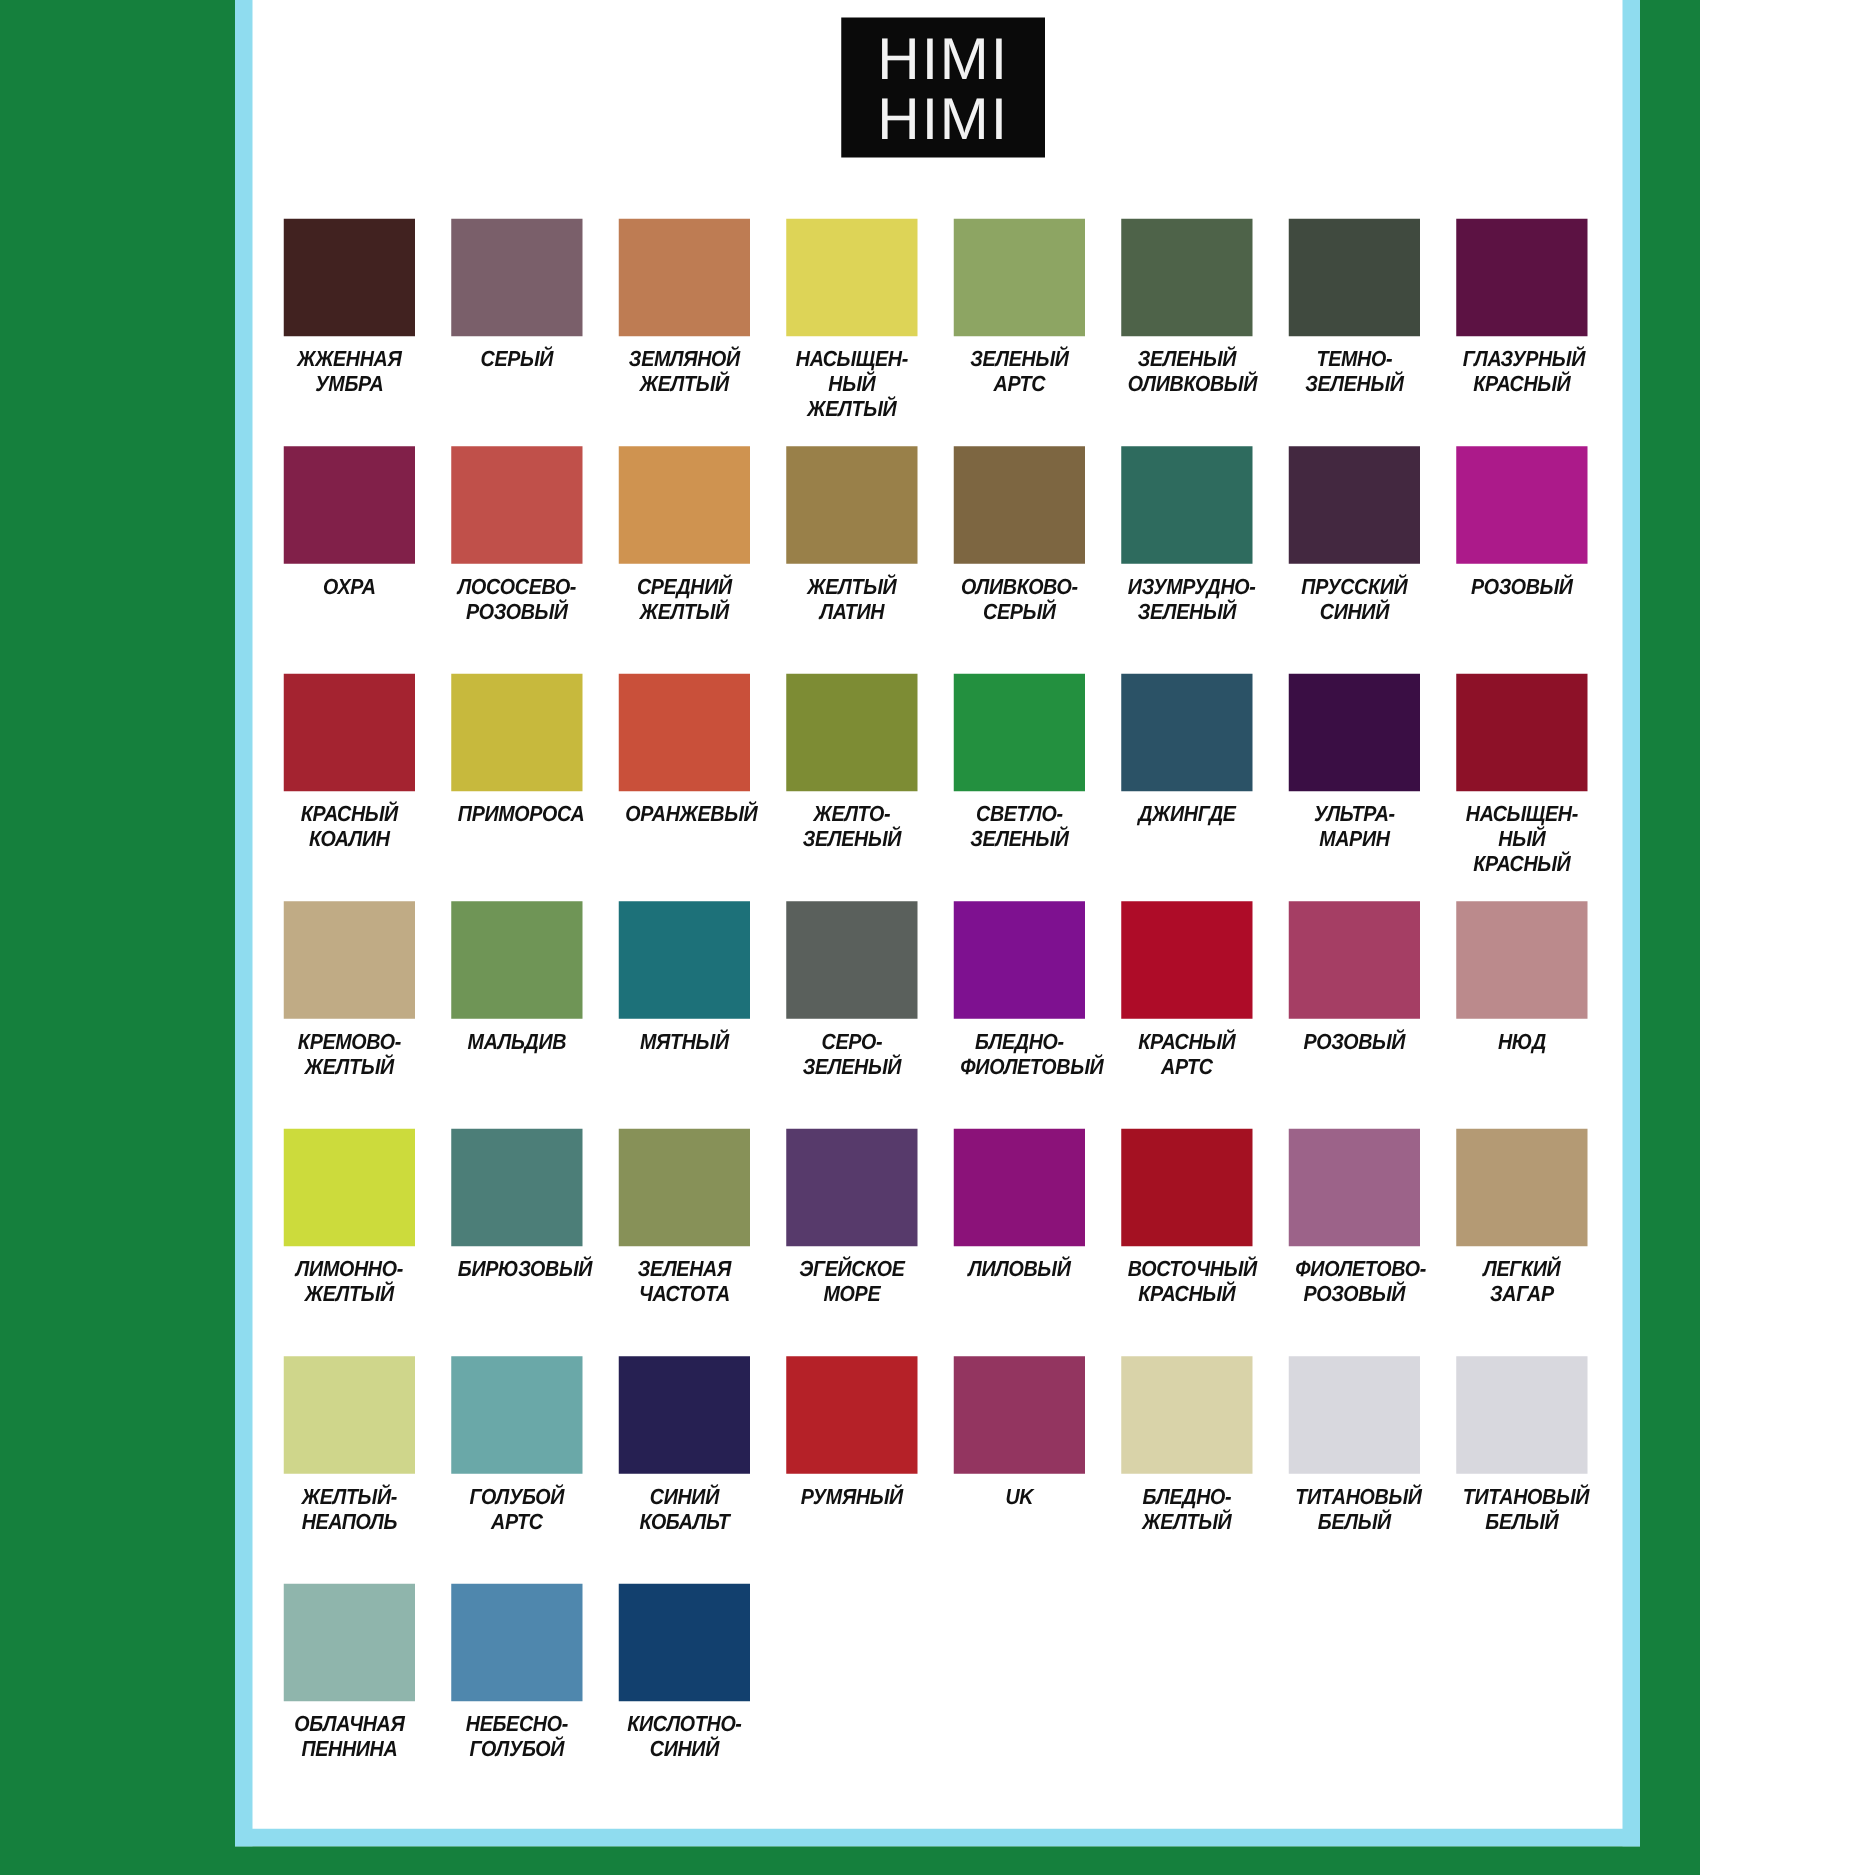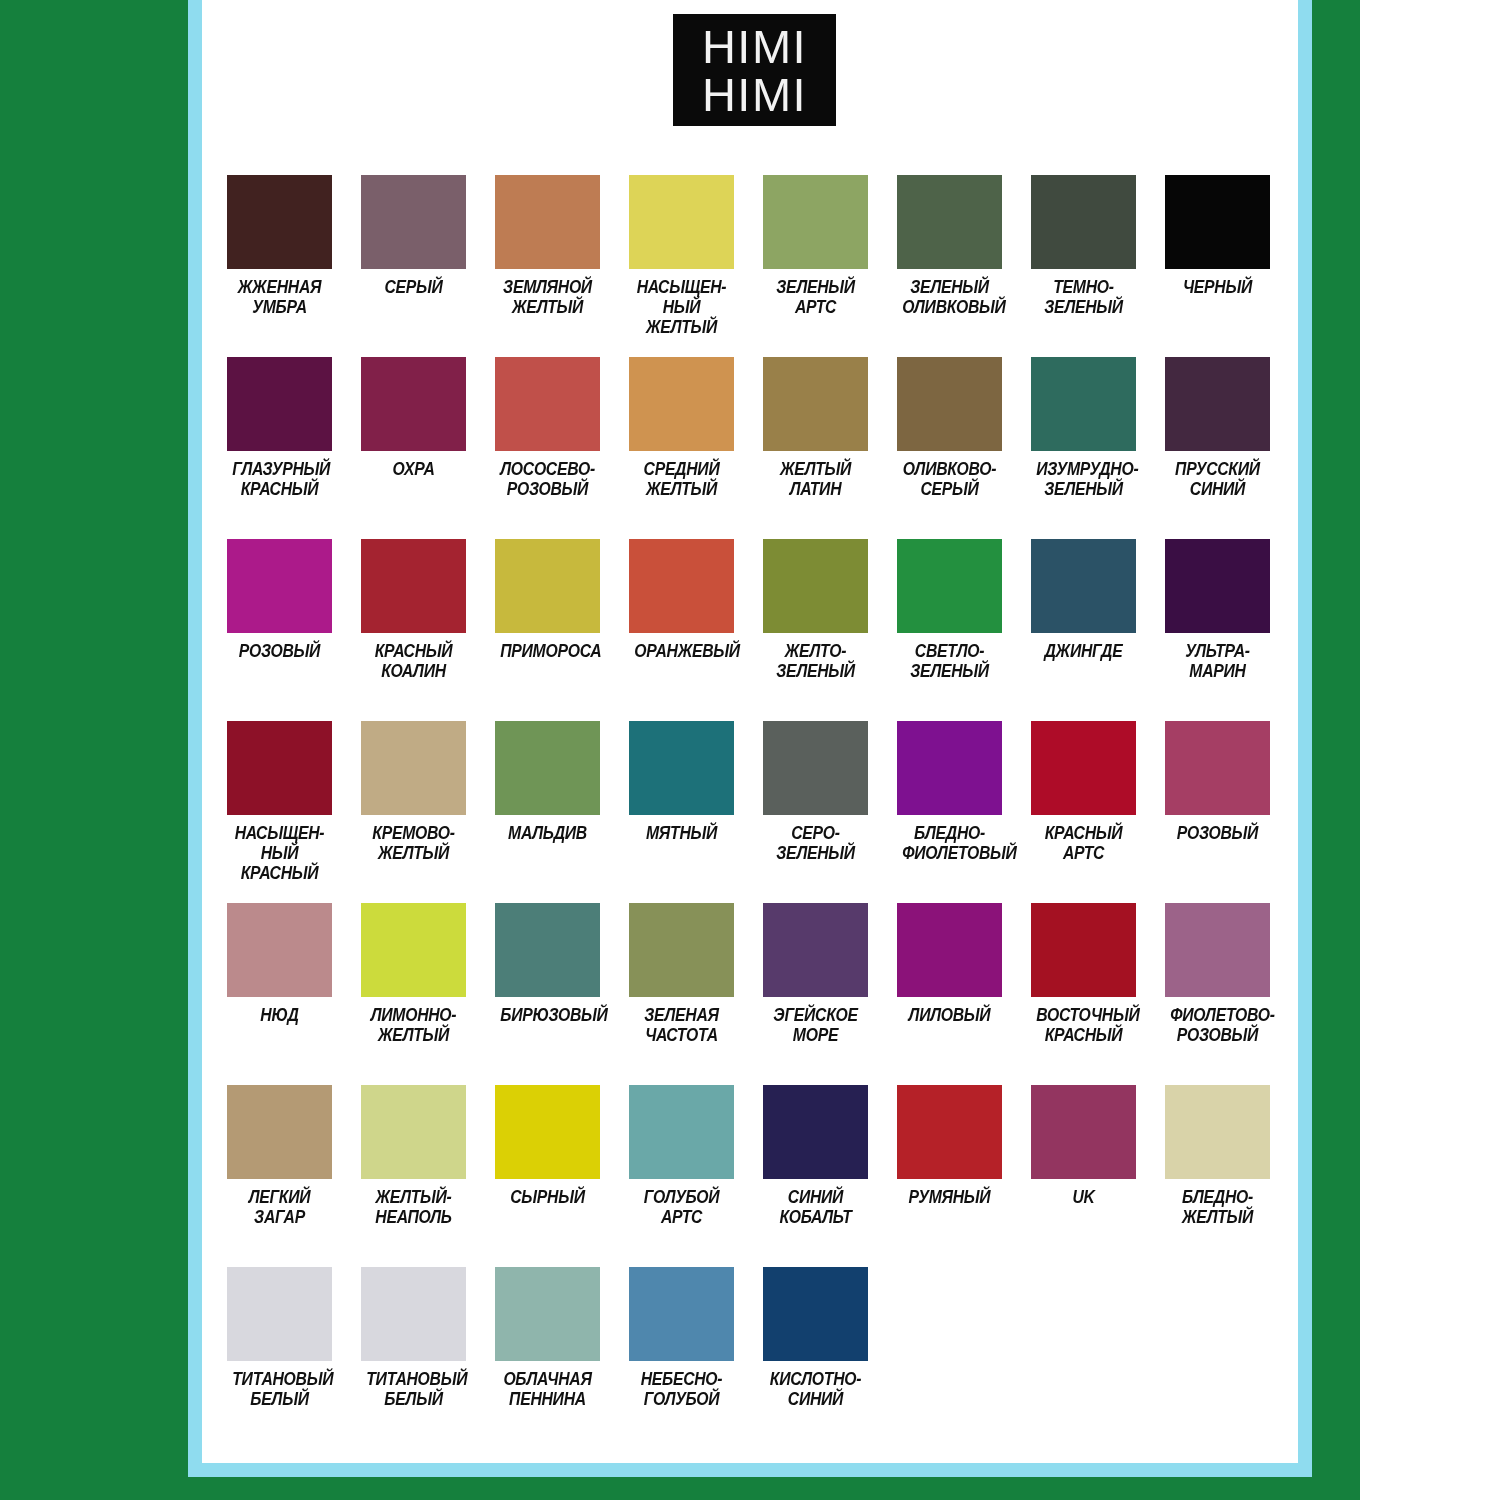--- a/index.html
+++ b/index.html
@@ -140,24 +140,20 @@
         <div class="swatch" style="background-color: rgb(78, 99, 73);"></div>
         <div class="label">ЗЕЛЕНЫЙ
 ОЛИВКОВЫЙ</div>
       </div>
       <div class="cell">
         <div class="swatch" style="background-color: rgb(64, 74, 63);"></div>
         <div class="label">ТЕМНО-
 ЗЕЛЕНЫЙ</div>
       </div>
       <div class="cell">
-        <div class="swatch" style="background-color: rgb(6, 6, 6);"></div>
-        <div class="label">ЧЕРНЫЙ</div>
-      </div>
-      <div class="cell">
         <div class="swatch" style="background-color: rgb(92, 18, 67);"></div>
         <div class="label">ГЛАЗУРНЫЙ
 КРАСНЫЙ</div>
       </div>
       <div class="cell">
         <div class="swatch" style="background-color: rgb(129, 32, 73);"></div>
         <div class="label">ОХРА</div>
       </div>
       <div class="cell">
         <div class="swatch" style="background-color: rgb(192, 80, 74);"></div>
@@ -303,24 +299,20 @@
         <div class="swatch" style="background-color: rgb(180, 154, 116);"></div>
         <div class="label">ЛЕГКИЙ
 ЗАГАР</div>
       </div>
       <div class="cell">
         <div class="swatch" style="background-color: rgb(207, 214, 139);"></div>
         <div class="label">ЖЕЛТЫЙ-
 НЕАПОЛЬ</div>
       </div>
       <div class="cell">
-        <div class="swatch" style="background-color: rgb(219, 208, 5);"></div>
-        <div class="label">СЫРНЫЙ</div>
-      </div>
-      <div class="cell">
         <div class="swatch" style="background-color: rgb(106, 168, 168);"></div>
         <div class="label">ГОЛУБОЙ
 АРТС</div>
       </div>
       <div class="cell">
         <div class="swatch" style="background-color: rgb(38, 32, 82);"></div>
         <div class="label">СИНИЙ
 КОБАЛЬТ</div>
       </div>
       <div class="cell">

